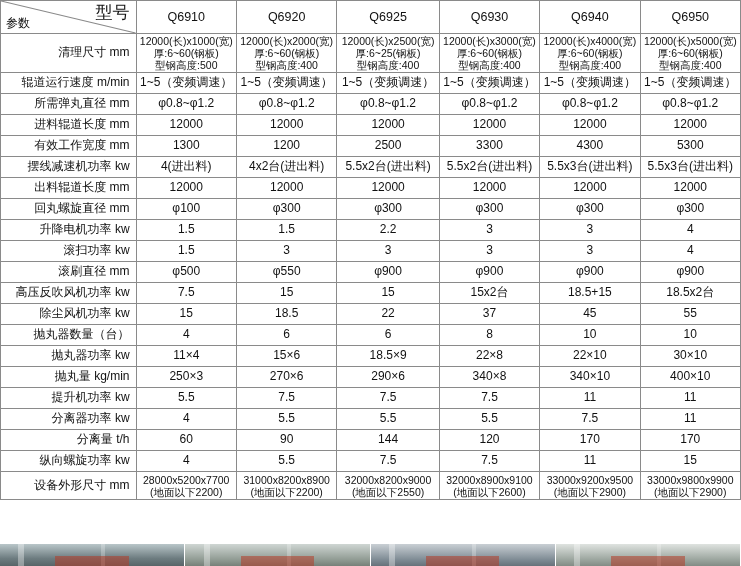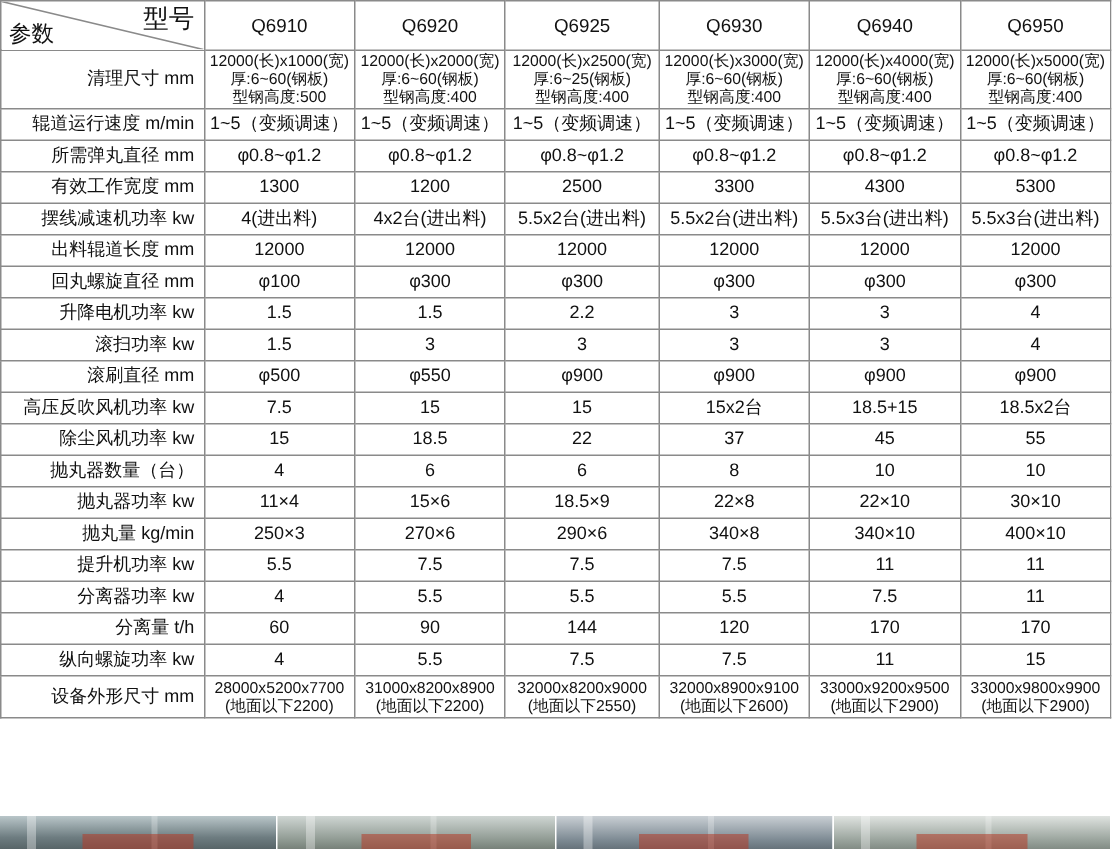--- a/index.html
+++ b/index.html
@@ -38,21 +38,21 @@
   
   td.corner{
     position:relative;
     height:30px;
     padding:0;
   }
   td.corner .diag{
     position:absolute;left:0;top:0;width:100%;height:100%;
   }
   td.corner .tl{
-    position:absolute;left:5px;bottom:2px;font-size:15px;
+    position:absolute;left:5px;bottom:2px;font-size:12px;
   }
   td.corner .br{
     position:absolute;right:6px;top:2px;font-size:17px;
   }
   .model-head{font-size:12.5px;height:30px;}
   .two-line{font-size:10.5px;line-height:1.22;white-space:normal;}
   tr.row{height:21px;}
   tr.row-tall{height:28px;}
   
   #photo-strip{
@@ -138,20 +138,29 @@
       <tr class="row">
         <td class="label">所需弹丸直径  mm</td>
         <td>φ0.8~φ1.2</td>
         <td>φ0.8~φ1.2</td>
         <td>φ0.8~φ1.2</td>
         <td>φ0.8~φ1.2</td>
         <td>φ0.8~φ1.2</td>
         <td>φ0.8~φ1.2</td>
       </tr>
       <tr class="row">
+        <td class="label">进料辊道长度  mm</td>
+        <td>12000</td>
+        <td>12000</td>
+        <td>12000</td>
+        <td>12000</td>
+        <td>12000</td>
+        <td>12000</td>
+      </tr>
+      <tr class="row">
         <td class="label">有效工作宽度  mm</td>
         <td>1300</td>
         <td>1200</td>
         <td>2500</td>
         <td>3300</td>
         <td>4300</td>
         <td>5300</td>
       </tr>
       <tr class="row">
         <td class="label">摆线减速机功率  kw</td>

